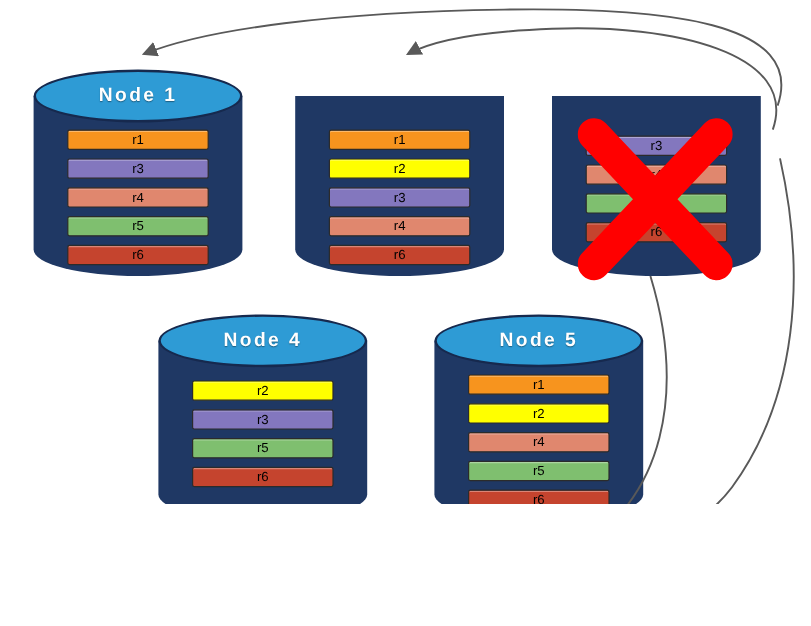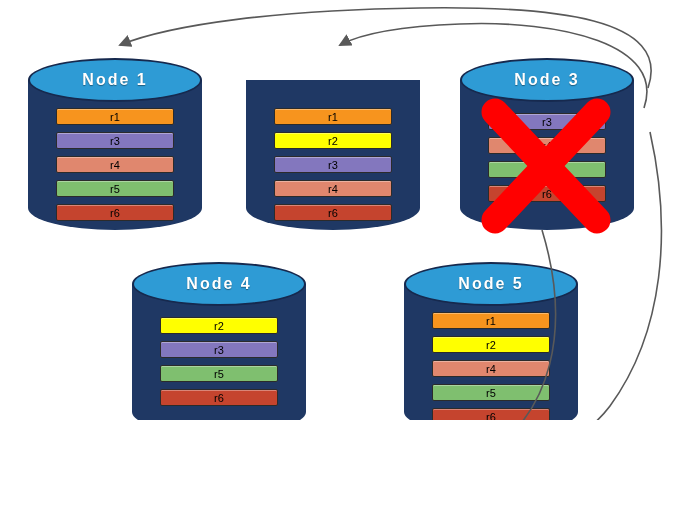--- a/index.html
+++ b/index.html
@@ -62,21 +62,21 @@
     font-weight: normal;
     color: #000;
     box-shadow: inset 0 1px 0 rgba(255,255,255,.35);
   }
 
   
   .pos-n1 { left: 28px;  top: 58px;  }
   .pos-n2 { left: 246px; top: 58px;  }
   .pos-n3 { left: 460px; top: 58px;  }
   .pos-n4 { left: 132px; top: 262px; }
-  .pos-n5 { left: 362px; top: 262px; margin-left: 42px; }
+  .pos-n5 { left: 362px; top: 262px; }
 
   
   .rows.rows-4 { top: 55px; }
 
   
   #overlay {
     position: absolute;
     inset: 0;
     z-index: 5;
     pointer-events: none;
@@ -112,23 +112,20 @@
       <div class="replica" style="background-color: rgb(247, 148, 30);">r1</div>
       <div class="replica" style="background-color: rgb(255, 255, 0);">r2</div>
       <div class="replica" style="background-color: rgb(131, 119, 190);">r3</div>
       <div class="replica" style="background-color: rgb(224, 135, 110);">r4</div>
       <div class="replica" style="background-color: rgb(197, 68, 46);">r6</div>
     </div>
   </div>
 
   <div class="node pos-n3">
     <div class="cyl-body"></div>
-    <div class="cyl-top">
-      <span class="node-title">Node 3</span>
-    </div>
     <div class="rows rows-4">
       <div class="replica" style="background-color: rgb(131, 119, 190);">r3</div>
       <div class="replica" style="background-color: rgb(224, 135, 110);">r4</div>
       <div class="replica" style="background-color: rgb(127, 191, 111);">r5</div>
       <div class="replica" style="background-color: rgb(197, 68, 46);">r6</div>
     </div>
   </div>
 
   <div class="node pos-n4">
     <div class="cyl-body"></div>

